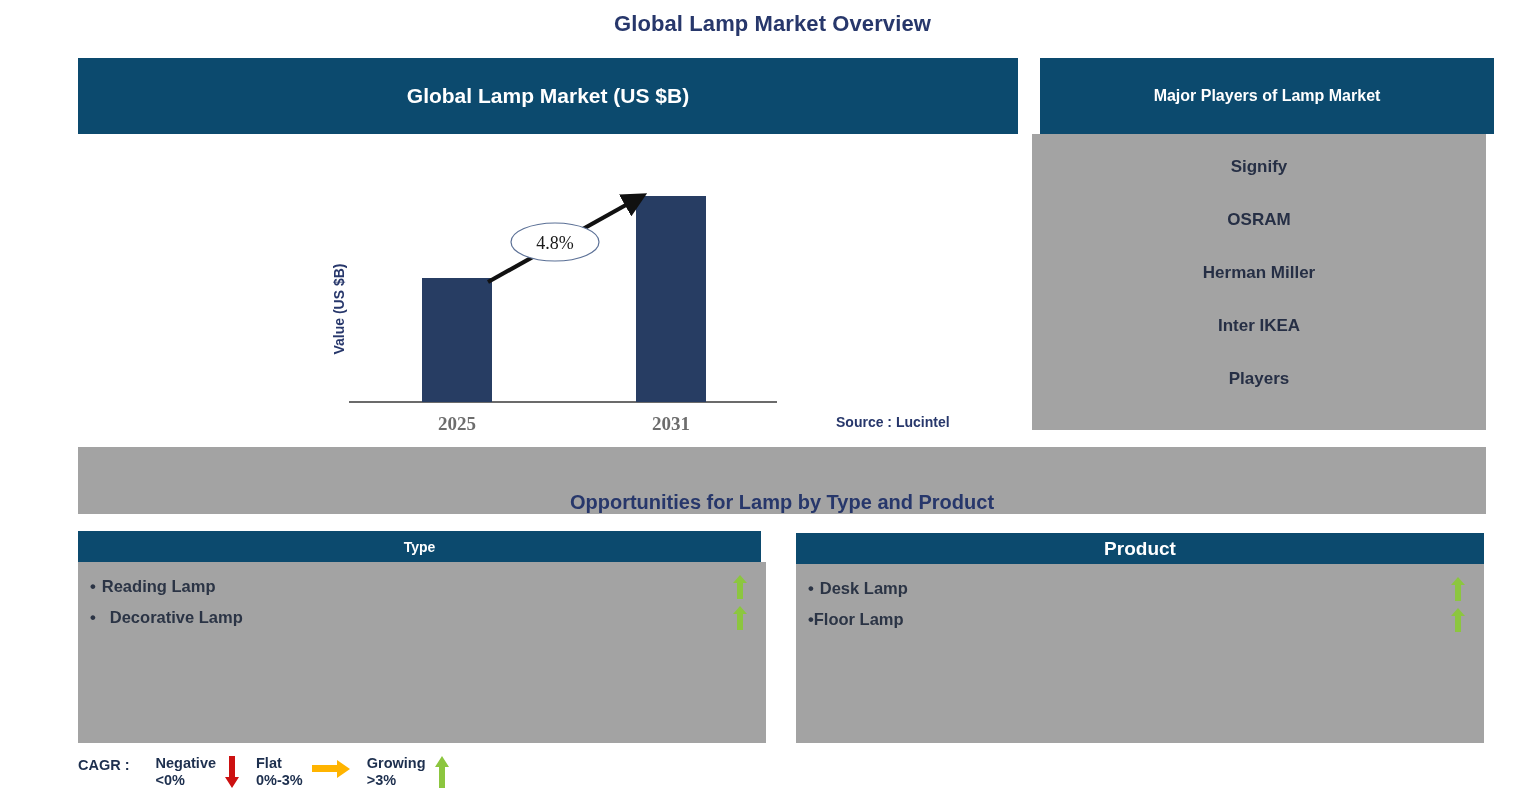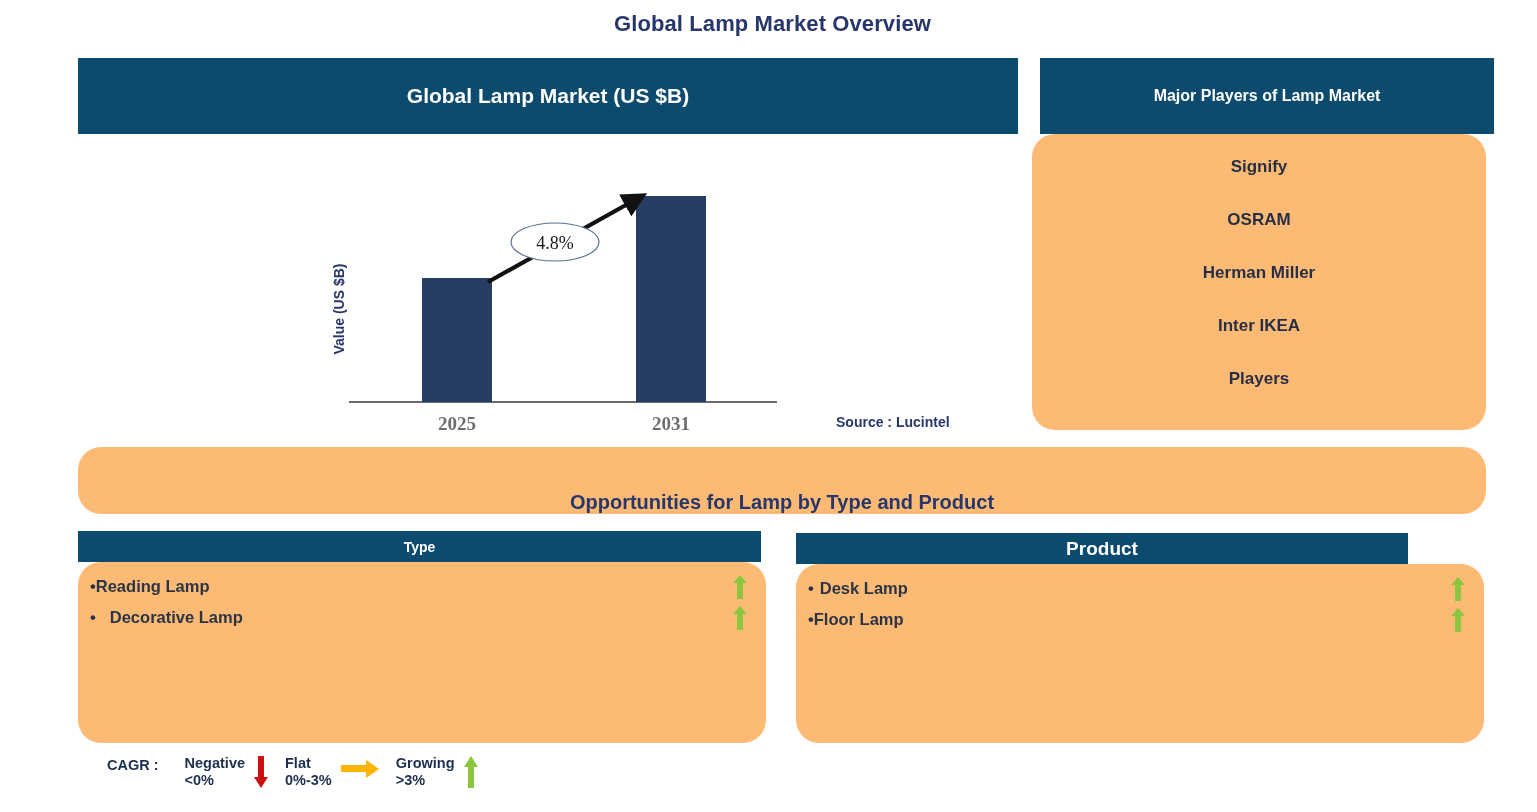--- a/index.html
+++ b/index.html
@@ -34,22 +34,21 @@
     background: #0c4a6e;
     color: #ffffff;
     font-weight: bold;
     display: flex;
     align-items: center;
     justify-content: center;
     text-align: center;
   }
   .panel-body {
     position: absolute;
-    background: #fdba74;
-    border-radius: 23px;
+    background: #a3a3a3;
   }
 
   
   #chart-header {
     left: 78px;
     top: 58px;
     width: 940px;
     height: 76px;
     font-size: 21px;
   }
@@ -137,21 +136,21 @@
     left: 78px;
     top: 562px;
     width: 688px;
     height: 181px;
     padding: 9px 0 0 0;
     box-sizing: border-box;
   }
   #product-header {
     left: 796px;
     top: 533px;
-    width: 612px;
+    width: 688px;
     height: 31px;
     font-size: 19px;
   }
   #product-body {
     left: 796px;
     top: 564px;
     width: 688px;
     height: 179px;
     padding: 9px 0 0 0;
     box-sizing: border-box;
@@ -180,21 +179,20 @@
   
   #cagr-legend {
     position: absolute;
     left: 78px;
     top: 755px;
     display: flex;
     align-items: flex-start;
     font-size: 14.5px;
     font-weight: bold;
     color: #1d2f4e;
-    margin-left: 29px;
   }
   #cagr-legend .legend-title {
     margin-right: 26px;
     padding-top: 2px;
     white-space: nowrap;
   }
   .legend-entry {
     display: flex;
     align-items: center;
     margin-right: 12px;
@@ -261,21 +259,21 @@
 <div class="panel-body" id="opportunities-band">
   <div id="opportunities-title">Opportunities for Lamp by Type and Product</div>
 </div>
 
 <div class="panel-header" id="type-header">
   <span>Type</span>
 </div>
 <div class="panel-body" id="type-body">
   <div class="opp-row">
     <span class="opp-label">•</span>
-    <span class="opp-label" style="">Reading Lamp</span>
+    <span class="opp-label" style="margin-left:6px">Reading Lamp</span>
     <svg class="opp-arrow" width="16" height="26" viewBox="0 0 16 26">
       <path d="M8 1 L15 9 L11 9 L11 25 L5 25 L5 9 L1 9 Z" fill="#8cc63f"></path>
     </svg>
   </div>
   <div class="opp-row">
     <span class="opp-label">•</span>
     <span class="opp-label" style="margin-left:14px">Decorative Lamp</span>
     <svg class="opp-arrow" width="16" height="26" viewBox="0 0 16 26">
       <path d="M8 1 L15 9 L11 9 L11 25 L5 25 L5 9 L1 9 Z" fill="#8cc63f"></path>
     </svg>

